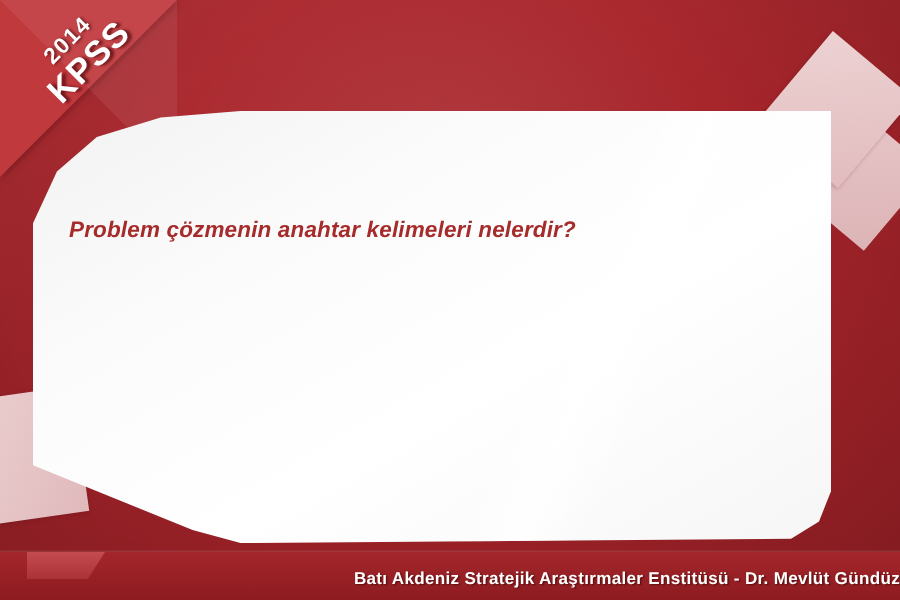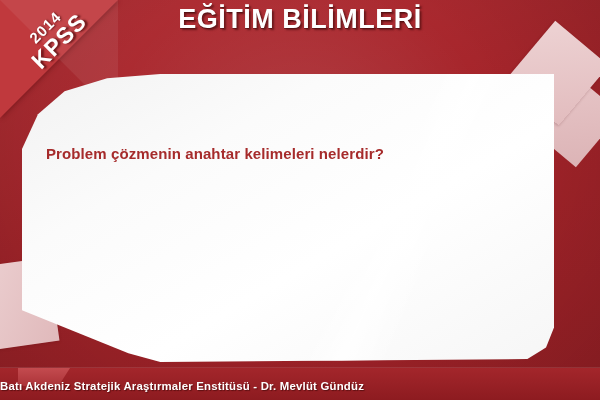--- a/index.html
+++ b/index.html
@@ -184,20 +184,21 @@
   .question {
     position: absolute;
     left: 24px;
     top: 70px;
     width: 480px;
     font-size: 15px;
     font-weight: bold;
     color: #a62b2b;
     line-height: 20px;
     letter-spacing: 0.1px;
+    font-style: italic;
   }
   .answer {
     position: absolute;
     left: 20px;
     top: 110px;
     width: 504px;
     font-size: 13.6px;
     font-weight: bold;
     color: #1b1b1b;
     line-height: 25px;
@@ -225,21 +226,21 @@
     background: linear-gradient(180deg, #c44b4f 0%, #ab3338 100%);
     z-index: 16;
     -webkit-clip-path: polygon(0% 0%, 100% 0%, 78% 100%, 0% 100%);
     clip-path: polygon(0% 0%, 100% 0%, 78% 100%, 0% 100%);
   }
   .footer-text {
     position: absolute;
     left: 0;
     bottom: 8px;
     width: 600px;
-    text-align: left;
+    text-align: right;
     font-size: 11.4px;
     font-weight: bold;
     color: #ffffff;
     letter-spacing: 0.2px;
     z-index: 19;
     text-shadow: 1px 1px 1px rgba(70,8,10,0.7);
     white-space: nowrap;
   }
   .footer-topline {
     position: absolute;
@@ -256,21 +257,20 @@
 
 <div id="slide">
 
   <div class="red-vignette"></div>
 
   <div class="ribbon ribbon-right"></div>
   <div class="ribbon ribbon-right-lower"></div>
   <div class="ribbon ribbon-left"></div>
 
   <div class="title-block">
-    <div class="title-line1">EĞİTİM BİLİMLERİ</div>
   </div>
 
   <div class="badge-wrap">
     <div class="badge-tri"></div>
     <div class="badge-tri2"></div>
     <div class="badge-text">
       <div class="badge-year">2014</div>
       <div class="badge-name">KPSS</div>
     </div>
   </div>

